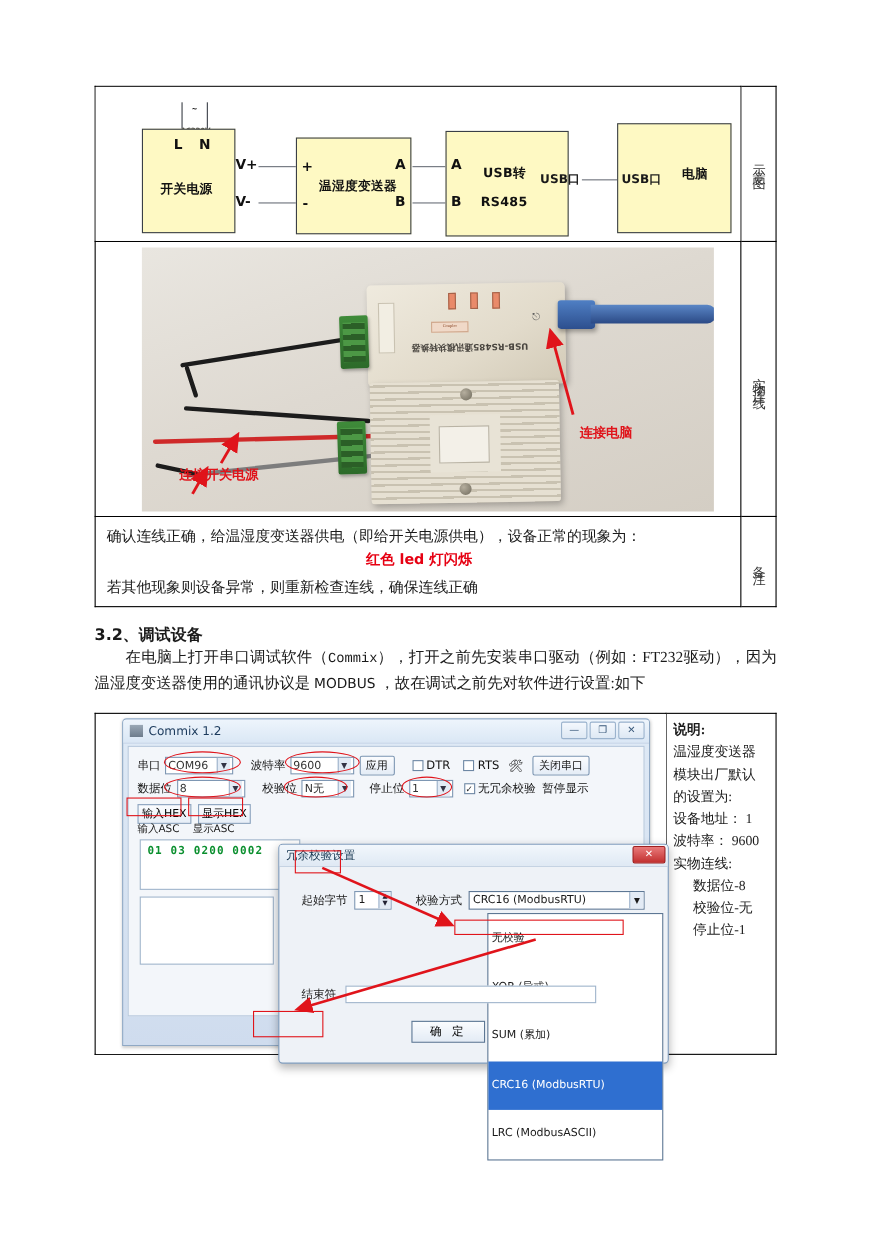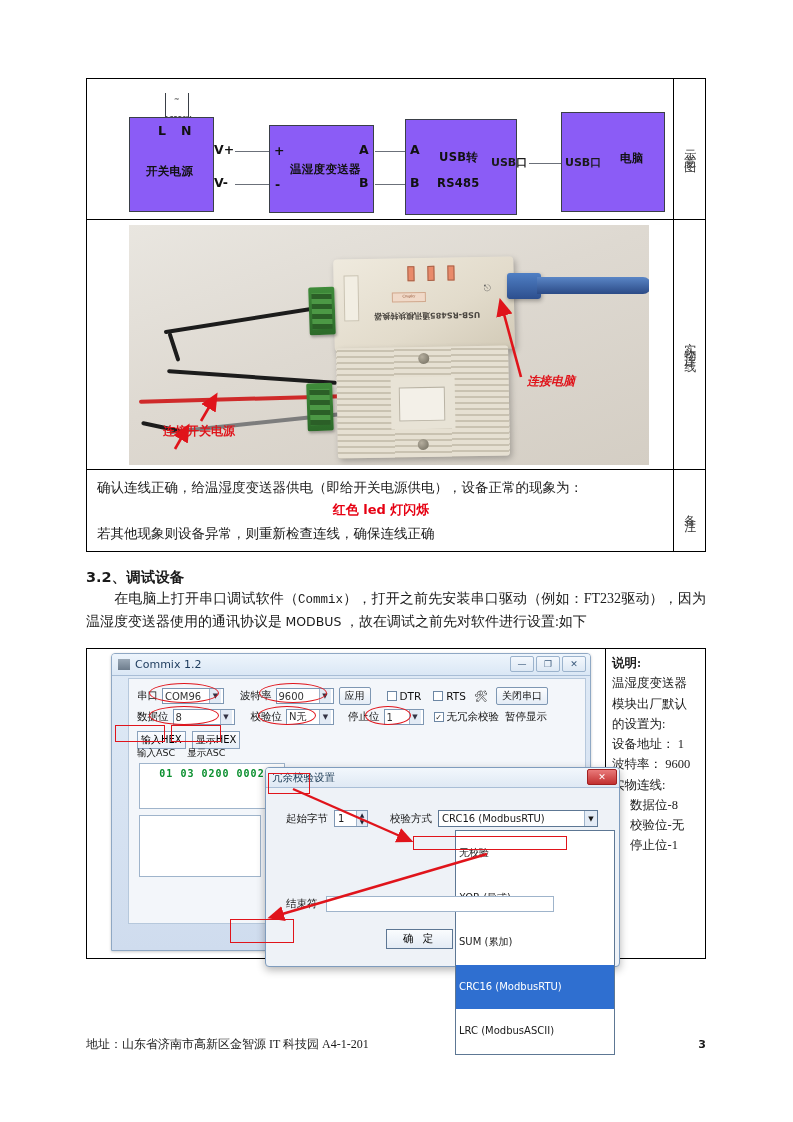--- a/index.html
+++ b/index.html
@@ -32,21 +32,21 @@
   .main-table td { border: 1.2px solid #000; padding: 0; vertical-align: middle; }
   .label-cell {
     width: 34px; text-align: center; vertical-align: middle;
     font-size: 12px; line-height: 1.45; color: #333;
   }
   .label-cell span { display: block; }
 
   
   .schematic { position: relative; height: 140px; width: 586px; background: #fff; }
   .sbox {
-    position: absolute; border: 1.6px solid #3a3f47; background: #8b5cf6;
+    position: absolute; border: 1.6px solid #3a3f47; background: #fef9c3;
     display: flex; align-items: center; justify-content: center;
     font-family: "DejaVu Sans", sans-serif; font-weight: bold; font-size: 11.5px;
     color: #111; letter-spacing: .3px; padding-left: 30px;
   }
   .wire { position: absolute; background: #6b7079; height: 1.4px; }
   .vwire { position: absolute; background: #3a3f47; width: 1.4px; }
   .pin {
     position: absolute; font-family: "DejaVu Sans", sans-serif;
     font-weight: bold; font-size: 12.5px; color: #111;
   }
@@ -169,21 +169,21 @@
     display: flex; align-items: center; padding-left: 6px;
   }
   .ctitle { font-family: "DejaVu Sans", sans-serif; font-size: 11px; color: #1b3a5c; margin-left: 5px; }
   .win-btns { position: absolute; right: 4px; top: 2px; display: flex; gap: 2px; }
   .win-btn {
     width: 24px; height: 16px; border: 1px solid #9bb3cd; border-radius: 2px;
     background: linear-gradient(180deg,#f4f8fd,#dde8f4);
     font-family: "DejaVu Sans", sans-serif; font-size: 9px; color: #3b5a7c;
     display: flex; align-items: center; justify-content: center;
   }
-  .cbody { position: absolute; left: 4px; top: 24px; right: 4px; bottom: 26px; background: #f3f6fa; border: 1px solid #b6c8dc; margin-left: 12px; }
+  .cbody { position: absolute; left: 4px; top: 24px; right: 4px; bottom: 26px; background: #f3f6fa; border: 1px solid #b6c8dc; }
 
   .crow { position: absolute; display: flex; align-items: center; font-family: "DejaVu Sans", sans-serif; font-size: 10.5px; color: #111; }
   .clab { margin-right: 4px; white-space: nowrap; }
   .cfield {
     border: 1px solid #7e97b3; background: #fff; height: 16px;
     display: flex; align-items: center; padding: 0 2px;
     font-family: "DejaVu Sans", sans-serif; font-size: 10px; color: #333;
   }
   .cfield .arw {
     margin-left: auto; width: 12px; height: 14px; background: #e3ebf5;
@@ -379,21 +379,21 @@
             <defs>
               <marker id="ah" markerWidth="7" markerHeight="7" refX="5" refY="3.2" orient="auto">
                 <path d="M0,0 L7,3.2 L0,6.4 z" fill="#e0141b"></path>
               </marker>
             </defs>
             <line x1="392" y1="152" x2="372" y2="78" stroke="#e0141b" stroke-width="2.6" marker-end="url(#ah)"></line>
             <line x1="72" y1="196" x2="86" y2="172" stroke="#e0141b" stroke-width="2.6" marker-end="url(#ah)"></line>
             <line x1="46" y1="224" x2="58" y2="203" stroke="#e0141b" stroke-width="2.6" marker-end="url(#ah)"></line>
           </svg>
 
-          <div class="red-anno" style="left:398px; top:148px;font-style:italic;">连接电脑</div>
+          <div class="red-anno" style="left:398px; top:160px;">连接电脑</div>
           <div class="red-anno" style="left:34px; top:198px;">连接开关电源</div>
         </div>
       </td>
       <td class="label-cell">
         <span style="writing-mode:vertical-rl; margin:0 auto; letter-spacing:6px; font-size:12px;">实物连线</span>
       </td>
     </tr>
 
     <tr>
       <td class="note-cell">
@@ -481,21 +481,21 @@
 
             <div style="position:absolute; left:8px; top:52px; display:flex; gap:6px;">
               <button class="hexbtn">输入HEX</button>
               <button class="hexbtn">显示HEX</button>
             </div>
             <div style="position:absolute; left:8px; top:68px; display:flex; gap:12px;">
               <span class="ascbtn">输入ASC</span>
               <span class="ascbtn">显示ASC</span>
             </div>
 
-            <div class="hexdata" style="left:10px; top:84px; width:146px; height:46px;text-align:center;">01  03  0200  0002</div>
+            <div class="hexdata" style="left:10px; top:84px; width:146px; height:46px;">01  03  0200  0002</div>
             <div class="whitebox" style="left:10px; top:136px; width:122px; height:62px;"></div>
 
             <div class="cdlg">
               <div class="cdlg-bar">
                 <span>冗余校验设置</span>
                 <div class="dlg-close">✕</div>
               </div>
 
               <div style="position:absolute; left:20px; top:42px; display:flex; align-items:center; font-family:'DejaVu Sans',sans-serif; font-size:10.5px;">
                 <span style="margin-right:6px;">起始字节</span>
@@ -562,18 +562,14 @@
         <div>实物连线:</div>
         <span class="side-indent">数据位-8</span>
         <span class="side-indent">校验位-无</span>
         <span class="side-indent">停止位-1</span>
       </td>
     </tr>
 
   </tbody>
     </table>
 
-  <div class="footer">
-    <span>地址：山东省济南市高新区金智源 IT 科技园 A4-1-201</span>
-    <span class="pagenum">3</span>
-  </div>
 
 </div>
 
 </body></html>

